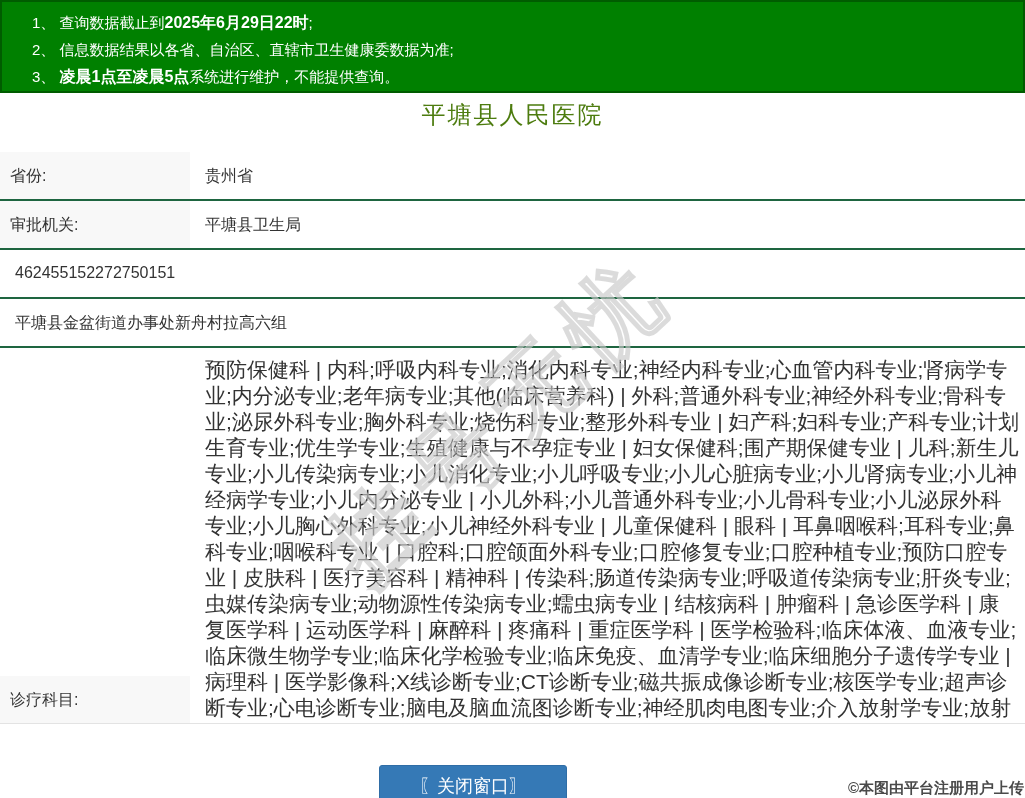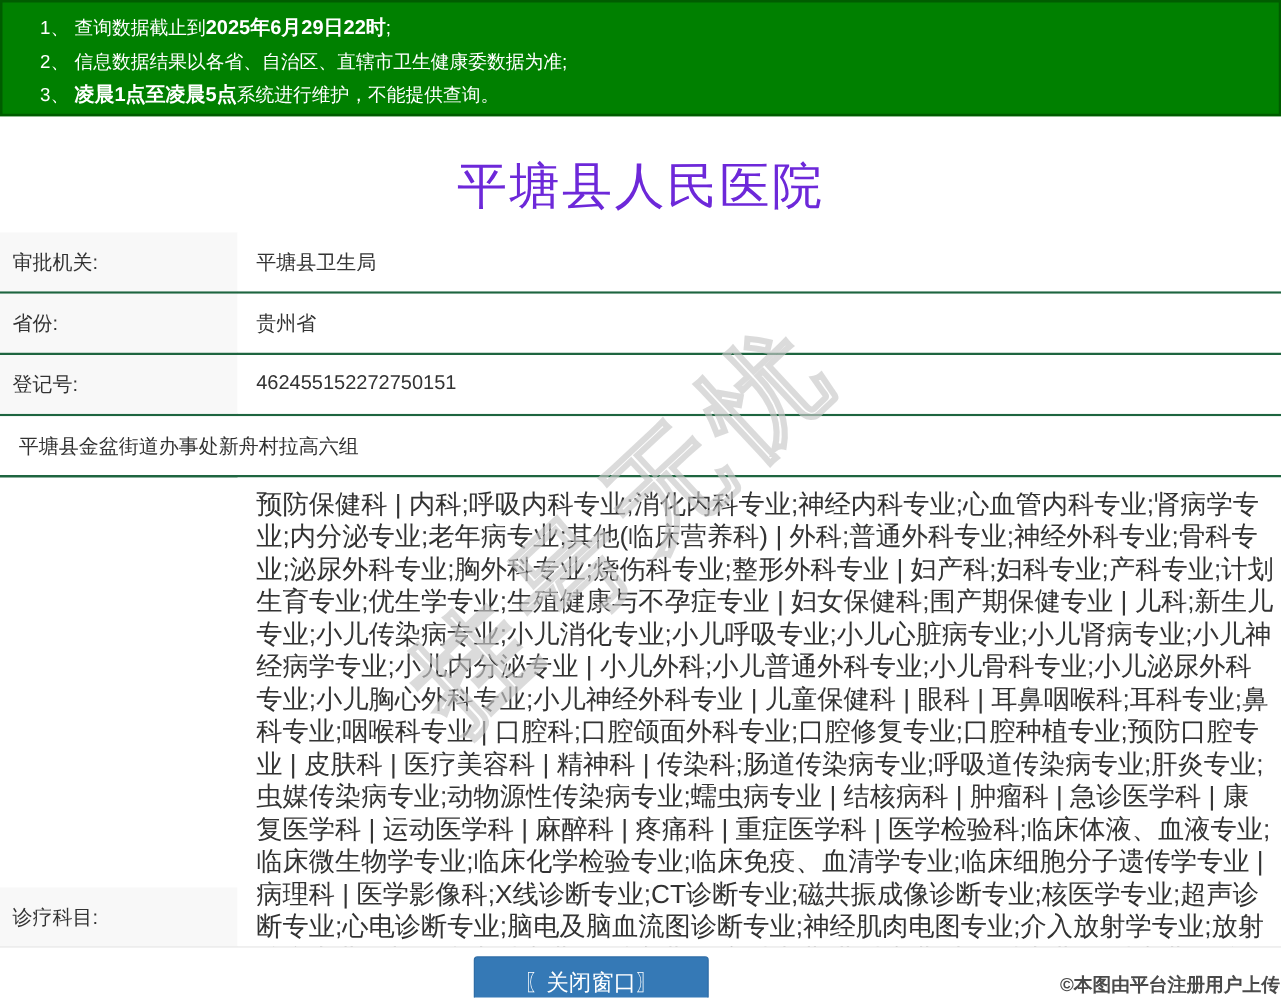--- a/index.html
+++ b/index.html
@@ -7,22 +7,22 @@
     font-family: "Liberation Sans", "DejaVu Sans", sans-serif; color: #333; }
   .page { position: relative; width: 1025px; height: 596px; background: #fff; }
 
   
   .notice { width: 1025px; height: 93px; background: #008000; border: 2px solid #005c00;
     padding: 7px 10px 0 30px; }
   .notice-line { color: #ffffff; font-size: 15px; line-height: 27px; white-space: nowrap; }
   .notice-line b { font-weight: 700; font-size: 16px; }
 
   
-  .title { text-align: center; font-size: 40px; font-weight: 400; color: #6d28d9;
-    margin-top: 34px; height: 59px; line-height: 44px; letter-spacing: 2px; }
+  .title { text-align: center; font-size: 24px; font-weight: 400; color: #4d7c0f;
+    height: 59px; line-height: 44px; letter-spacing: 2px; }
 
   
   .info-table { width: 1025px; }
   .row { display: flex; border-bottom: 2px solid #1e6540; align-items: flex-end; }
   .row.last { border-bottom: 1px solid #e3e3e3; }
   .cell-label { width: 190px; min-width: 190px; background: #f8f8f8; padding: 14px 6px 12px 10px;
     font-size: 16px; color: #333; }
   .cell-value { flex: 1; background: #fff; padding: 14px 6px 12px 15px; font-size: 16px; color: #333; }
   .row.simple { height: 49px; align-items: stretch; }
   .row.multiline .cell-value { font-size: 21px; line-height: 26px; padding: 9px 5px 12px 15px;
@@ -54,29 +54,28 @@
   <div class="notice">
     <div class="notice-line"><span>1、 查询数据截止到</span><b>2025年6月29日22时</b><span>;</span></div>
     <div class="notice-line"><span>2、 信息数据结果以各省、自治区、直辖市卫生健康委数据为准;</span><b></b><span></span></div>
     <div class="notice-line"><span>3、 </span><b>凌晨1点至凌晨5点</b><span>系统进行维护，不能提供查询。</span></div>
   </div>
 
   <h1 class="title">平塘县人民医院</h1>
 
   <div class="info-table">
     <div class="row simple">
+      <div class="cell-label">省份:</div>
+      <div class="cell-value">贵州省</div>
+    </div>
+    <div class="row simple">
       <div class="cell-label">审批机关:</div>
       <div class="cell-value">平塘县卫生局</div>
     </div>
     <div class="row simple">
-      <div class="cell-label">省份:</div>
-      <div class="cell-value">贵州省</div>
-    </div>
-    <div class="row simple">
-      <div class="cell-label">登记号:</div>
       <div class="cell-value">462455152272750151</div>
     </div>
     <div class="row simple">
       <div class="cell-value">平塘县金盆街道办事处新舟村拉高六组</div>
     </div>
     <div class="row multiline last">
       <div class="cell-label">诊疗科目:</div>
       <div class="cell-value">预防保健科 | 内科;呼吸内科专业;消化内科专业;神经内科专业;心血管内科专业;肾病学专业;内分泌专业;老年病专业;其他(临床营养科) | 外科;普通外科专业;神经外科专业;骨科专业;泌尿外科专业;胸外科专业;烧伤科专业;整形外科专业 | 妇产科;妇科专业;产科专业;计划生育专业;优生学专业;生殖健康与不孕症专业 | 妇女保健科;围产期保健专业 | 儿科;新生儿专业;小儿传染病专业;小儿消化专业;小儿呼吸专业;小儿心脏病专业;小儿肾病专业;小儿神经病学专业;小儿内分泌专业 | 小儿外科;小儿普通外科专业;小儿骨科专业;小儿泌尿外科专业;小儿胸心外科专业;小儿神经外科专业 | 儿童保健科 | 眼科 | 耳鼻咽喉科;耳科专业;鼻科专业;咽喉科专业 | 口腔科;口腔颌面外科专业;口腔修复专业;口腔种植专业;预防口腔专业 | 皮肤科 | 医疗美容科 | 精神科 | 传染科;肠道传染病专业;呼吸道传染病专业;肝炎专业;虫媒传染病专业;动物源性传染病专业;蠕虫病专业 | 结核病科 | 肿瘤科 | 急诊医学科 | 康复医学科 | 运动医学科 | 麻醉科 | 疼痛科 | 重症医学科 | 医学检验科;临床体液、血液专业;临床微生物学专业;临床化学检验专业;临床免疫、血清学专业;临床细胞分子遗传学专业 | 病理科 | 医学影像科;X线诊断专业;CT诊断专业;磁共振成像诊断专业;核医学专业;超声诊断专业;心电诊断专业;脑电及脑血流图诊断专业;神经肌肉电图专业;介入放射学专业;放射治疗专业 | 中医科;内科专业;外科专业;妇产科专业;儿科专业;皮肤科专业;眼科专业;耳鼻咽喉科专业;口腔科专业;肿瘤科专业;骨伤科专业;肛肠科专业;老年病科专</div>
     </div>
   </div>

